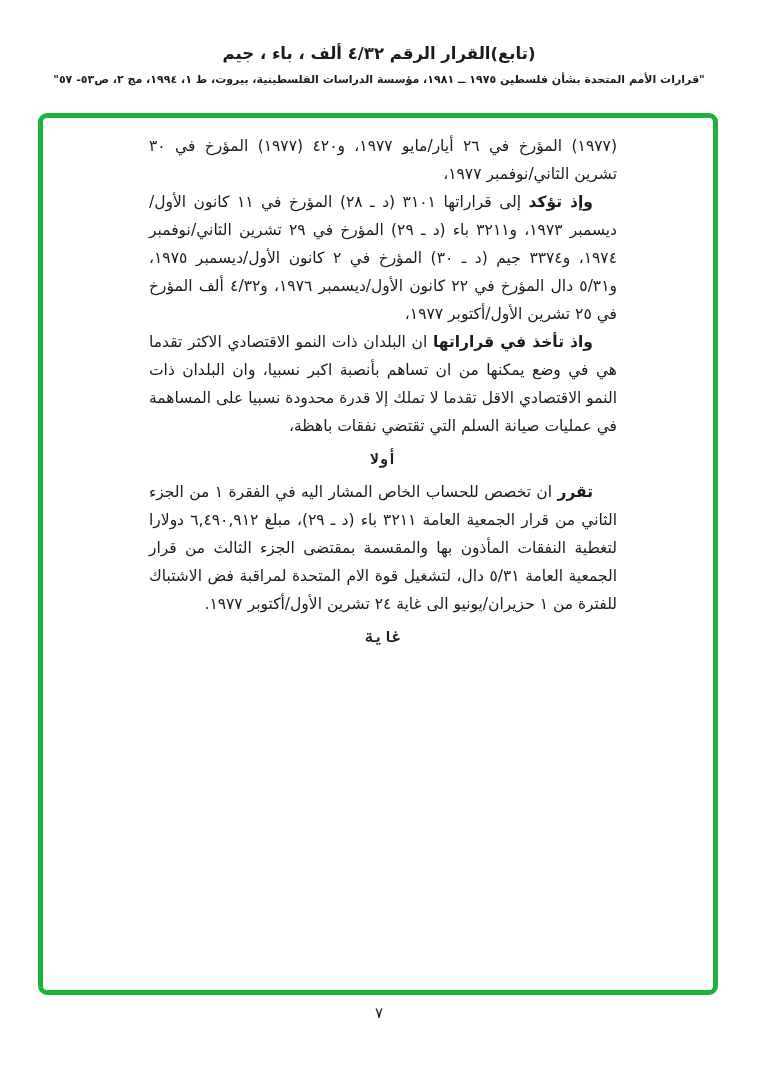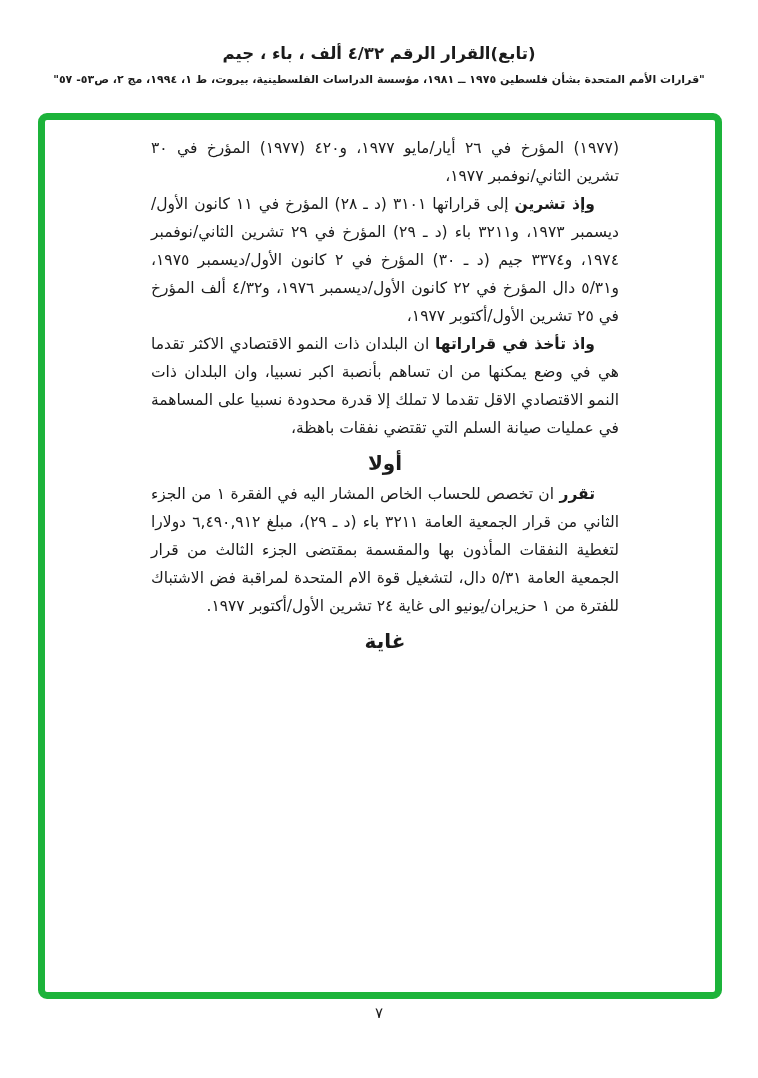--- a/index.html
+++ b/index.html
@@ -23,60 +23,61 @@
     text-align:center;
     font-weight:bold;
     font-size:11px;
     direction:rtl;
     white-space:nowrap;
   }
   .green-box {
     position:absolute;
     left:38px; top:113px;
     width:670px; height:872px;
-    border:7px solid #701a75;
+    border:5px solid #701a75;
     border-radius:9px;
     background:#ffffff;
     box-sizing:content-box;
   }
   .doc-text {
     position:absolute;
     top:14px; right:96px;
     width:468px;
     direction:rtl;
     text-align:justify;
     font-size:15.5px;
     line-height:28px;
   }
   .para { margin:0; }
   .para.indent { text-indent:24px; }
   .lead { font-weight:bold; }
   .section-heading {
     text-align:center;
     font-weight:bold;
     margin:7px 0 3px 0;
-    font-size:20px;
+    font-size:15px;
+    font-family:Liberation Mono, monospace;
   }
   .page-number {
     position:absolute; top:1004px; left:0; right:0;
     text-align:center;
     font-size:15px;
   }
 </style>
 </head>
 <body style="color: rgb(27, 27, 27); background: rgb(255, 255, 255);">
 
 <div class="header-title" dir="rtl" lang="ar">(تابع)القرار الرقم  ٤/٣٢ ألف ، باء ، جيم</div>
 
 <div class="header-citation" dir="rtl" lang="ar">"قرارات الأمم المتحدة بشأن فلسطين ١٩٧٥ ــ ١٩٨١، مؤسسة الدراسات الفلسطينية، بيروت، ط ١، ١٩٩٤، مج ٢، ص٥٣- ٥٧"</div>
 
 <div class="green-box" style="border-color: rgb(28, 179, 58);">
   <div class="doc-text" id="doc-text" dir="rtl" lang="ar">
       <p class="para"><span>(١٩٧٧) المؤرخ في ٢٦ أيار/مايو ١٩٧٧، و٤٢٠ (١٩٧٧) المؤرخ في ٣٠ تشرين الثاني/نوفمبر ١٩٧٧،</span></p>
-      <p class="para indent"><span class="lead">وإذ تشرين</span><span> إلى قراراتها ٣١٠١ (د ـ ٢٨) المؤرخ في ١١ كانون الأول/ديسمبر ١٩٧٣، و٣٢١١ باء (د ـ ٢٩) المؤرخ في ٢٩ تشرين الثاني/نوفمبر ١٩٧٤، و٣٣٧٤ جيم (د ـ ٣٠) المؤرخ في ٢ كانون الأول/ديسمبر ١٩٧٥، و٥/٣١ دال المؤرخ في ٢٢ كانون الأول/ديسمبر ١٩٧٦، و٤/٣٢ ألف المؤرخ في ٢٥ تشرين الأول/أكتوبر ١٩٧٧،</span></p>
+      <p class="para indent"><span class="lead">وإذ تؤكد</span><span> إلى قراراتها ٣١٠١ (د ـ ٢٨) المؤرخ في ١١ كانون الأول/ديسمبر ١٩٧٣، و٣٢١١ باء (د ـ ٢٩) المؤرخ في ٢٩ تشرين الثاني/نوفمبر ١٩٧٤، و٣٣٧٤ جيم (د ـ ٣٠) المؤرخ في ٢ كانون الأول/ديسمبر ١٩٧٥، و٥/٣١ دال المؤرخ في ٢٢ كانون الأول/ديسمبر ١٩٧٦، و٤/٣٢ ألف المؤرخ في ٢٥ تشرين الأول/أكتوبر ١٩٧٧،</span></p>
       <p class="para indent"><span class="lead">واذ تأخذ في قراراتها</span><span> ان البلدان ذات النمو الاقتصادي الاكثر تقدما هي في وضع يمكنها من ان تساهم بأنصبة اكبر نسبيا، وان البلدان ذات النمو الاقتصادي الاقل تقدما لا تملك إلا قدرة محدودة نسبيا على المساهمة في عمليات صيانة السلم التي تقتضي نفقات باهظة،</span></p>
       <div class="section-heading">أولا</div>
       <p class="para indent"><span class="lead">تقرر</span><span> ان تخصص للحساب الخاص المشار اليه في الفقرة ١ من الجزء الثاني من قرار الجمعية العامة ٣٢١١ باء (د ـ ٢٩)، مبلغ ٦,٤٩٠,٩١٢ دولارا لتغطية النفقات المأذون بها والمقسمة بمقتضى الجزء الثالث من قرار الجمعية العامة ٥/٣١ دال، لتشغيل قوة الام المتحدة لمراقبة فض الاشتباك للفترة من ١ حزيران/يونيو الى غاية ٢٤ تشرين الأول/أكتوبر ١٩٧٧.</span></p>
       <div class="section-heading">غاية</div>
     </div>
 </div>
 
 <div class="page-number" lang="ar">٧</div>
 
 </body></html>

